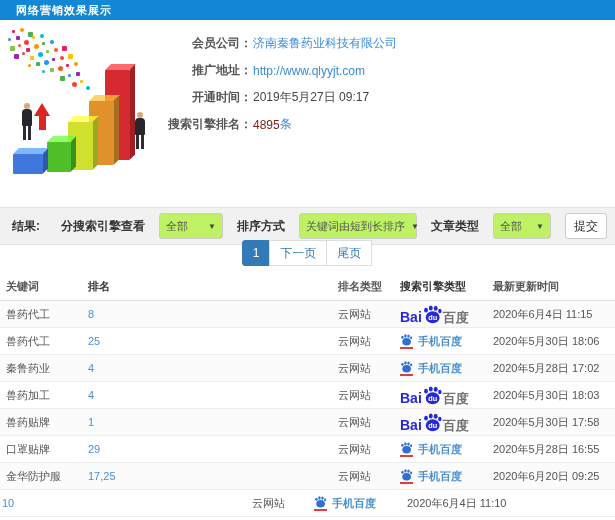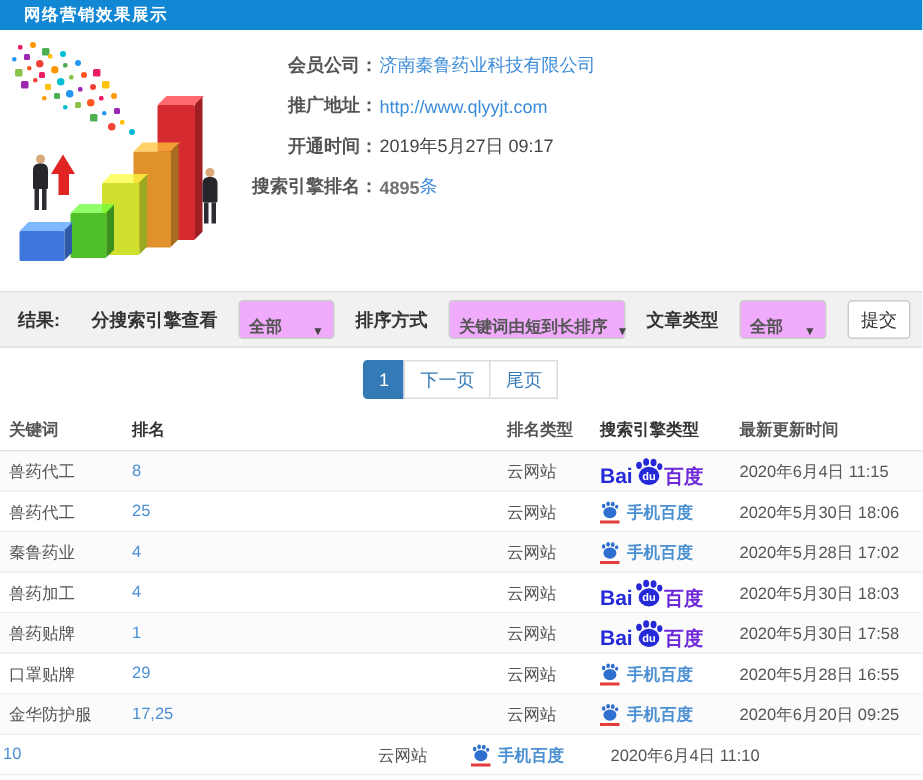--- a/index.html
+++ b/index.html
@@ -9,21 +9,21 @@
   
   .topbar{height:20px;background:#1287d3;color:#fff;font-size:11px;font-weight:bold;
           line-height:20px;padding-left:16px;letter-spacing:1px;}
 
   
   .info-wrap{position:absolute;left:160px;top:30px;width:450px;}
   .info-row{display:flex;height:27px;align-items:center;}
   .info-label{width:92px;text-align:right;color:#555;font-weight:bold;flex:none;}
   .info-value{margin-left:1px;color:#444;}
   .info-value.link{color:#3c8bd9;}
-  .info-value.red{color:#737373;font-weight:bold;}
+  .info-value.red{color:#7f1d1d;}
   .suffix-blue{color:#3c8bd9;}
 
   
   .chart{position:absolute;left:2px;top:26px;width:170px;height:154px;}
   .bar{position:absolute;border-radius:1px;}
   .bar:before{content:"";position:absolute;left:3px;top:-6px;width:100%;height:6px;
               transform:skewX(-45deg);opacity:.75;background:inherit;filter:brightness(1.35);}
   .bar:after{content:"";position:absolute;right:-5px;top:-3px;width:5px;height:100%;
              transform:skewY(-45deg);background:inherit;filter:brightness(.75);}
   .b-blue{left:11px;bottom:6px;width:30px;height:20px;background:#3f77dd;}
@@ -39,28 +39,28 @@
   .figure{position:absolute;z-index:7;}
   .figure .head{width:6px;height:6px;border-radius:50%;background:#d9a87c;margin:0 auto;}
   .figure .body{width:10px;height:17px;background:#26262c;border-radius:4px 4px 1px 1px;margin:0 auto;}
   .figure .legs{display:flex;justify-content:center;gap:2px;}
   .figure .legs i{display:block;width:3px;height:14px;background:#2c2c33;}
   .fig-left{left:20px;top:77px;}
   .fig-right{left:133px;top:86px;}
   .dot{position:absolute;border-radius:1px;}
 
   
-  .filterbar{position:absolute;left:0;top:194px;width:615px;height:38px;background:#f1f1f1;
+  .filterbar{position:absolute;left:0;top:207px;width:615px;height:38px;background:#f1f1f1;
              border-top:1px solid #e2e2e2;border-bottom:1px solid #e2e2e2;box-sizing:border-box;
              display:flex;align-items:center;}
   .result-label{font-weight:bold;color:#333;margin-left:12px;}
   .filters{margin-left:auto;margin-right:8px;display:flex;align-items:center;gap:14px;}
   .flabel{font-weight:bold;color:#333;white-space:nowrap;}
-  .fselect{background:#f0abfc;border:1px solid #ccc;border-radius:3px;height:26px;box-sizing:border-box;
-           display:flex;align-items:flex-end;padding:0 6px;color:#555;font-size:11px;white-space:nowrap;font-weight:bold;}
+  .fselect{background:#bef264;border:1px solid #ccc;border-radius:3px;height:26px;box-sizing:border-box;
+           display:flex;align-items:center;padding:0 6px;color:#555;font-size:11px;white-space:nowrap;}
   .fselect .caret{margin-left:auto;font-size:8px;color:#444;padding-left:6px;}
   .sel-engine{width:64px;}
   .sel-sort{width:118px;}
   .sel-article{width:58px;}
   .submit-btn{background:#fff;border:1px solid #ccc;border-radius:3px;height:26px;box-sizing:border-box;
               padding:0 8px;color:#333;font-size:12px;cursor:pointer;}
 
   
   .pager{position:absolute;left:0;top:240px;width:615px;display:flex;justify-content:center;}
   .pbtn{border:1px solid #ddd;background:#fff;color:#337ab7;font-size:12px;height:26px;
@@ -77,21 +77,21 @@
   .c1{width:86px;padding-left:6px;color:#555;}
   .c2{width:252px;padding-left:2px;}
   .c3{width:60px;color:#555;}
   .c4{width:95px;padding-left:2px;display:flex;align-items:center;}
   .c5{width:122px;color:#555;}
   .rank-link{color:#4a90d2;text-decoration:none;cursor:pointer;}
 
   
   .bd-logo{display:inline-flex;align-items:flex-end;line-height:1;}
   .bd-bai{color:#2529d8;font-weight:bold;font-size:14px;letter-spacing:0;}
-  .bd-cn{color:#6d28d9;font-weight:bold;font-size:13px;}
+  .bd-cn{color:#737373;font-weight:bold;font-size:13px;}
   .mb{display:inline-flex;align-items:center;font-weight:bold;}
   .mb-paw{display:inline-block;border-bottom:2px solid #e43b3b;padding-bottom:1px;line-height:0;}
   .mb-t{color:#4a90d2;font-size:11px;margin-left:5px;}
 </style>
 </head>
 <body>
 
 <div id="app">
 
   <div class="topbar">网络营销效果展示</div>

